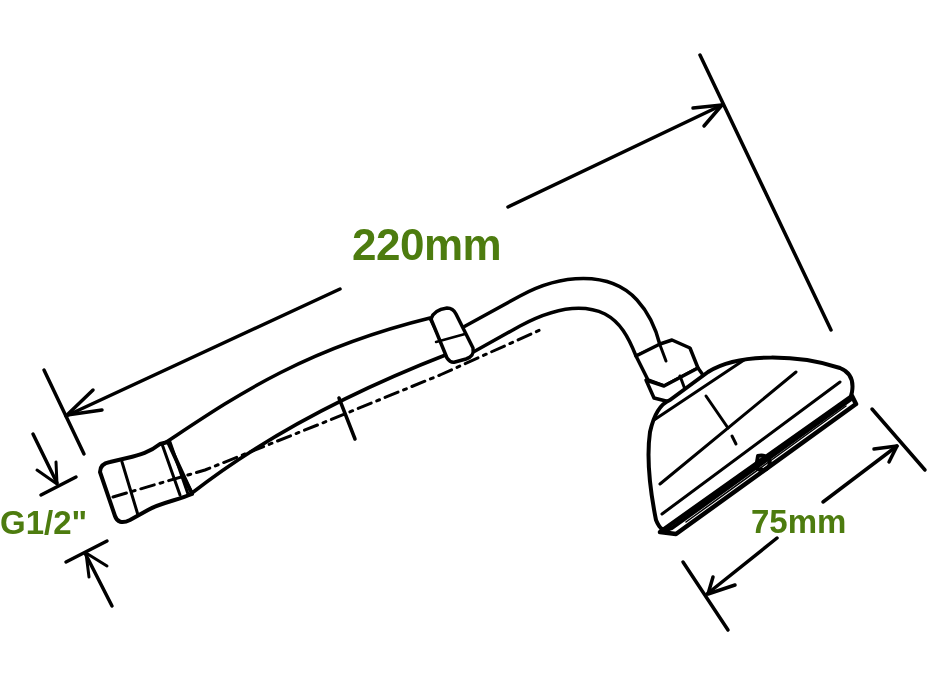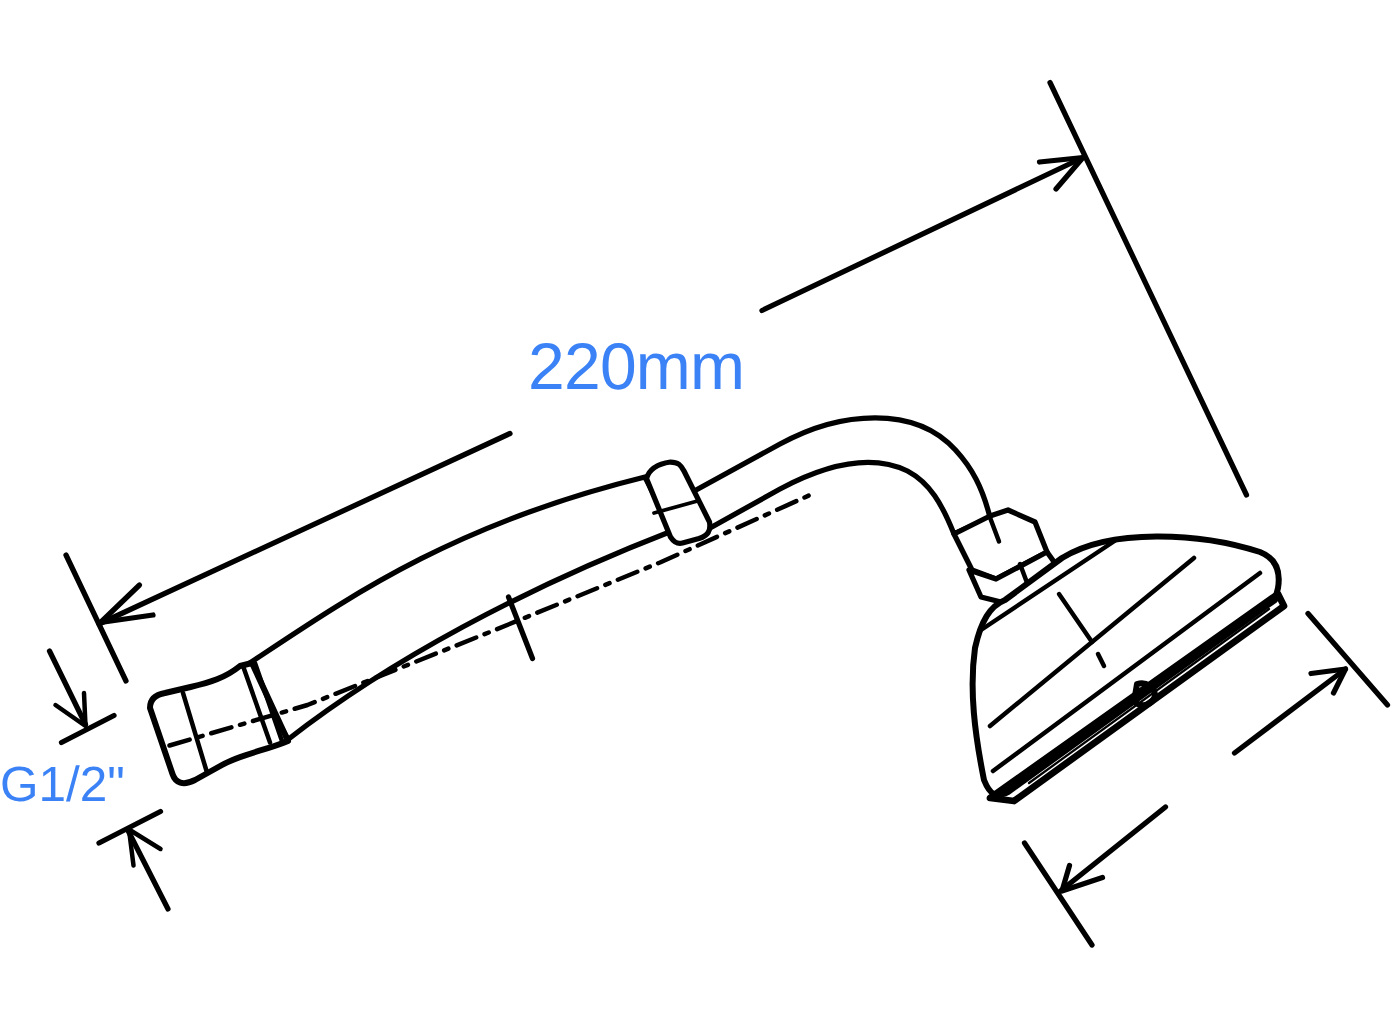--- a/index.html
+++ b/index.html
@@ -22,22 +22,22 @@
       height: 686px;
     }
     .drawing {
       position: absolute;
       left: 0;
       top: 0;
     }
     .label {
       position: absolute;
       font-family: "Liberation Sans", "DejaVu Sans", sans-serif;
-      font-weight: normal;
-      color: #3b82f6;
+      font-weight: bold;
+      color: #4d7c0f;
       white-space: nowrap;
       line-height: 1;
     }
     .label-length {
       left: 352px;
       top: 223px;
       font-size: 44px;
       letter-spacing: -0.5px;
     }
     .label-head {
@@ -140,15 +140,16 @@
 
       <path class="ln" stroke-width="4.5" d="M660,532 L852,396 L856,404 L676,534 Z"></path>
       <line class="ln" x1="686" y1="522" x2="846" y2="406" stroke-width="1.5" stroke="#ffffff"></line>
 
       <path class="ln" stroke-width="4" fill="#000" d="M758,456 C764,454 770,458 770,464 C768,470 762,472 756,468 Z"></path>
     </g>
   </svg>
 
   <div class="label label-length">220mm</div>
 
+  <div class="label label-head">75mm</div>
 
   <div class="label label-thread">G1/2"</div>
 </div>
 
 </body></html>

